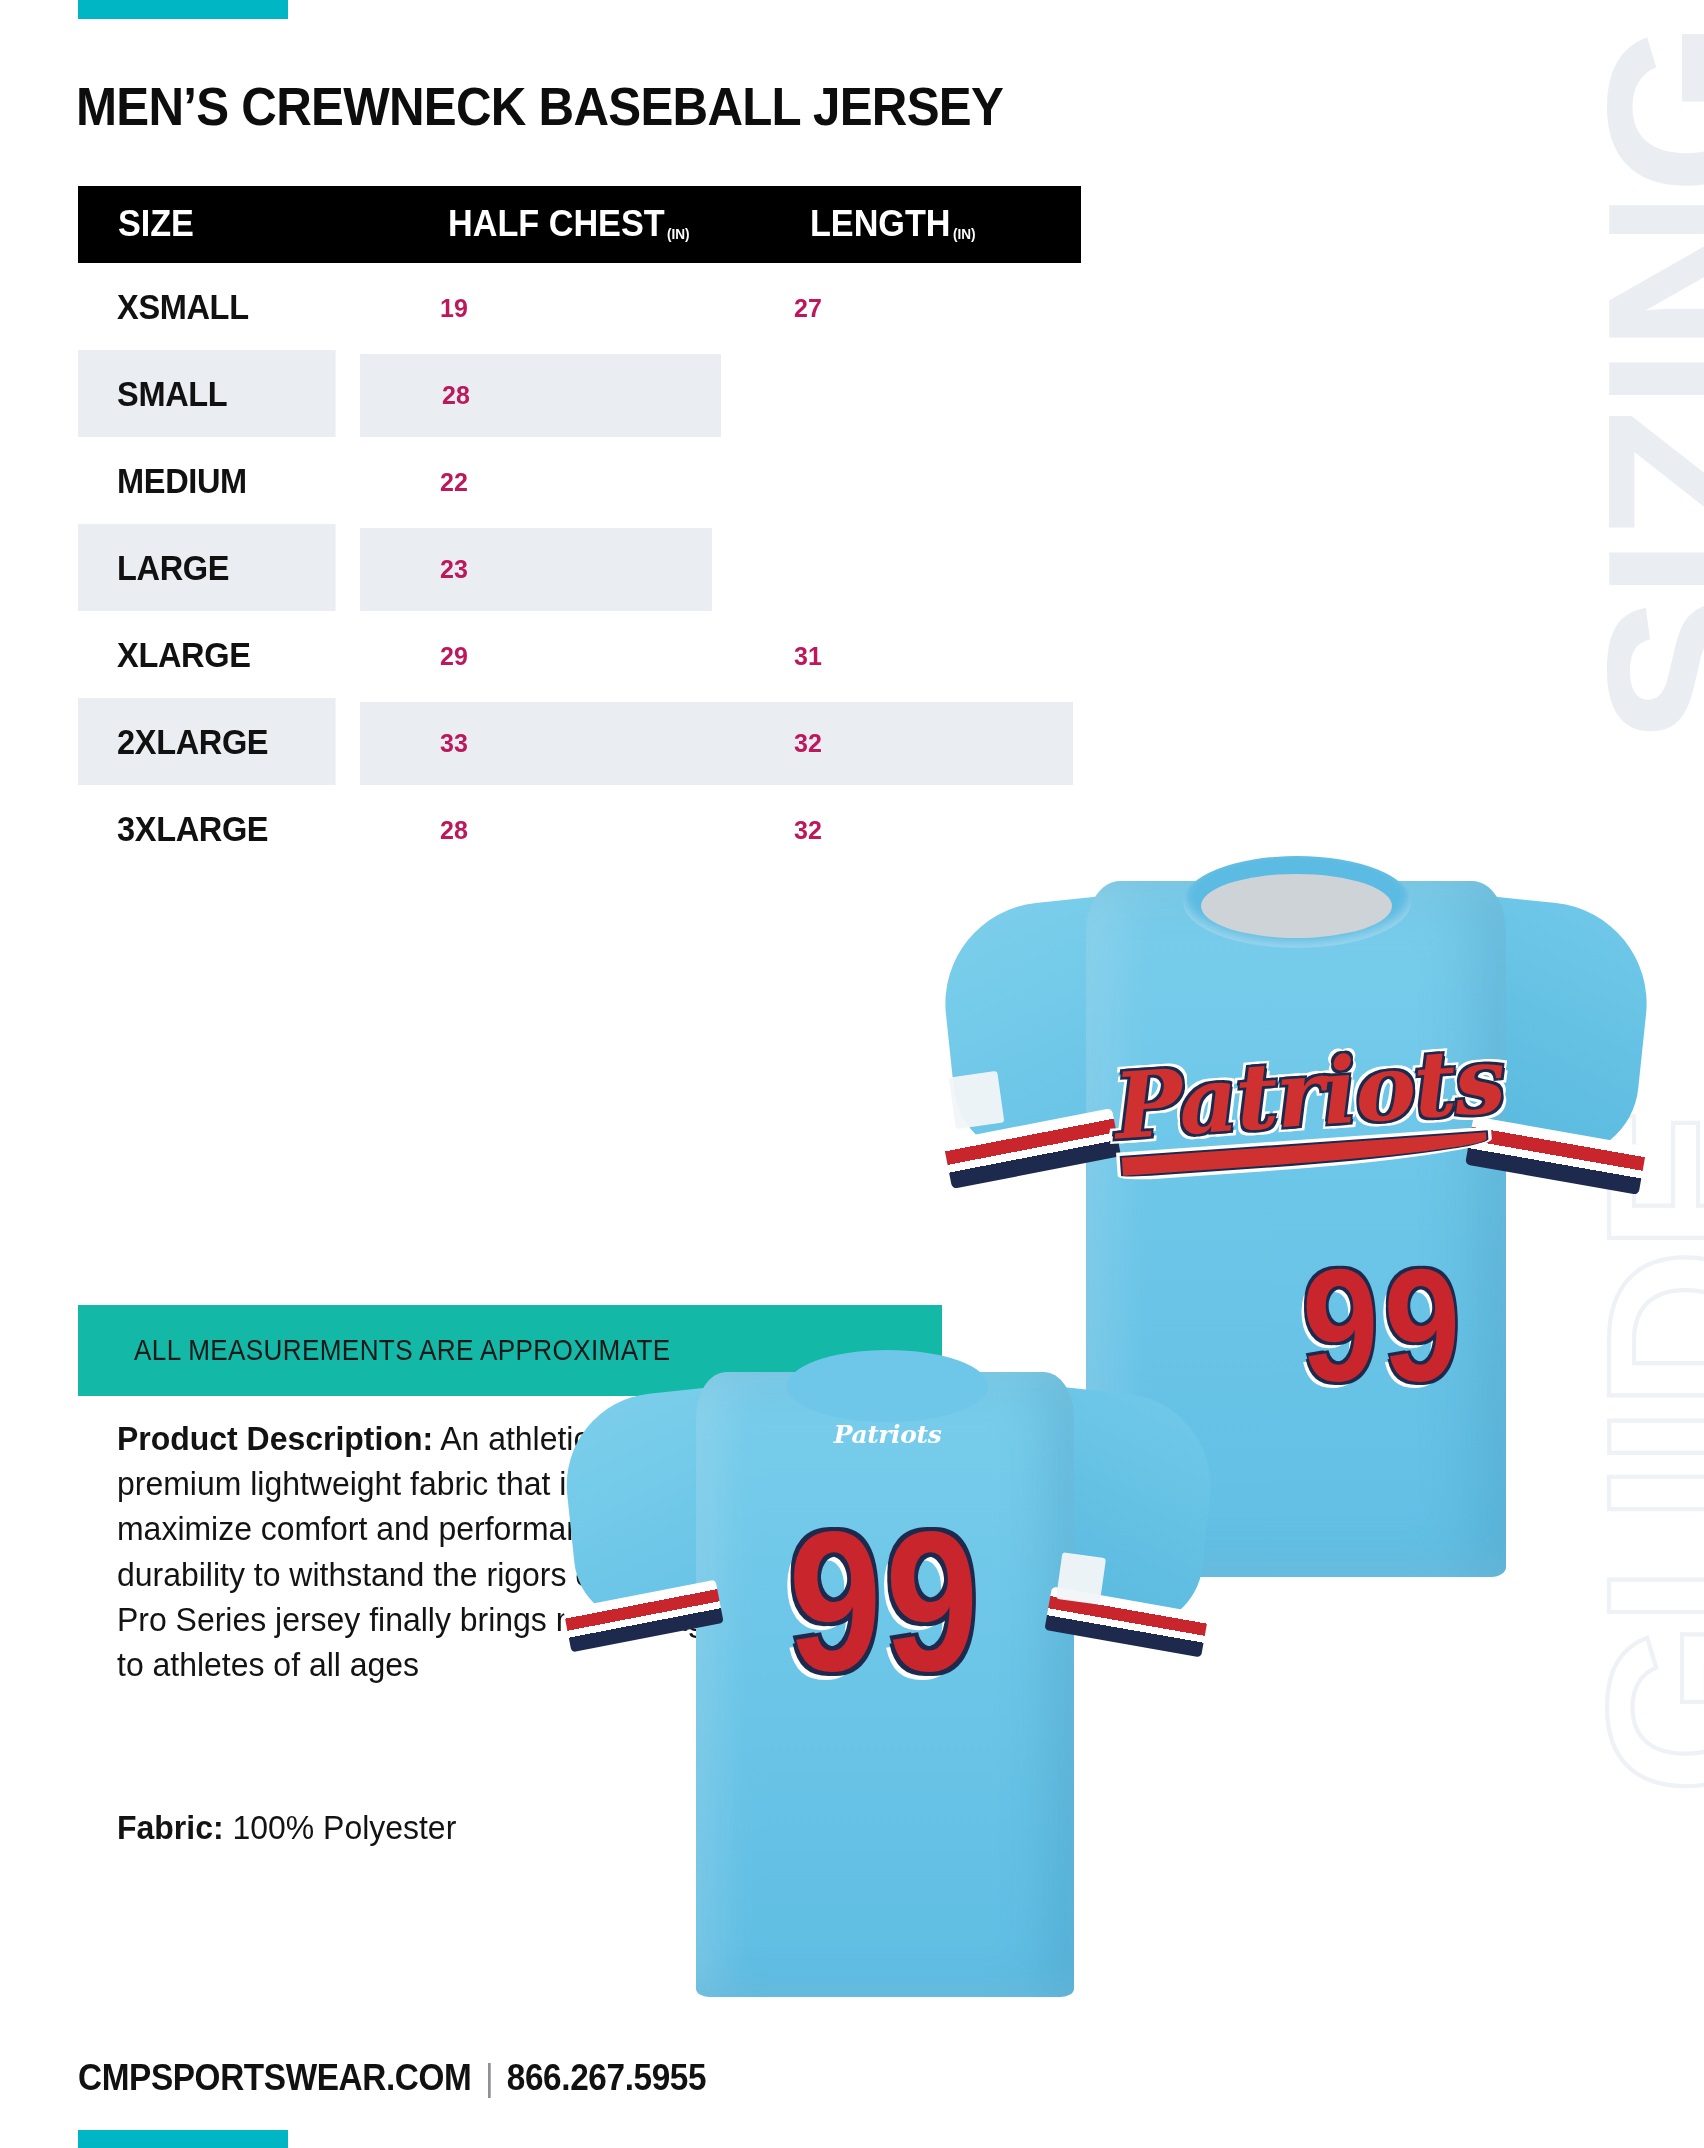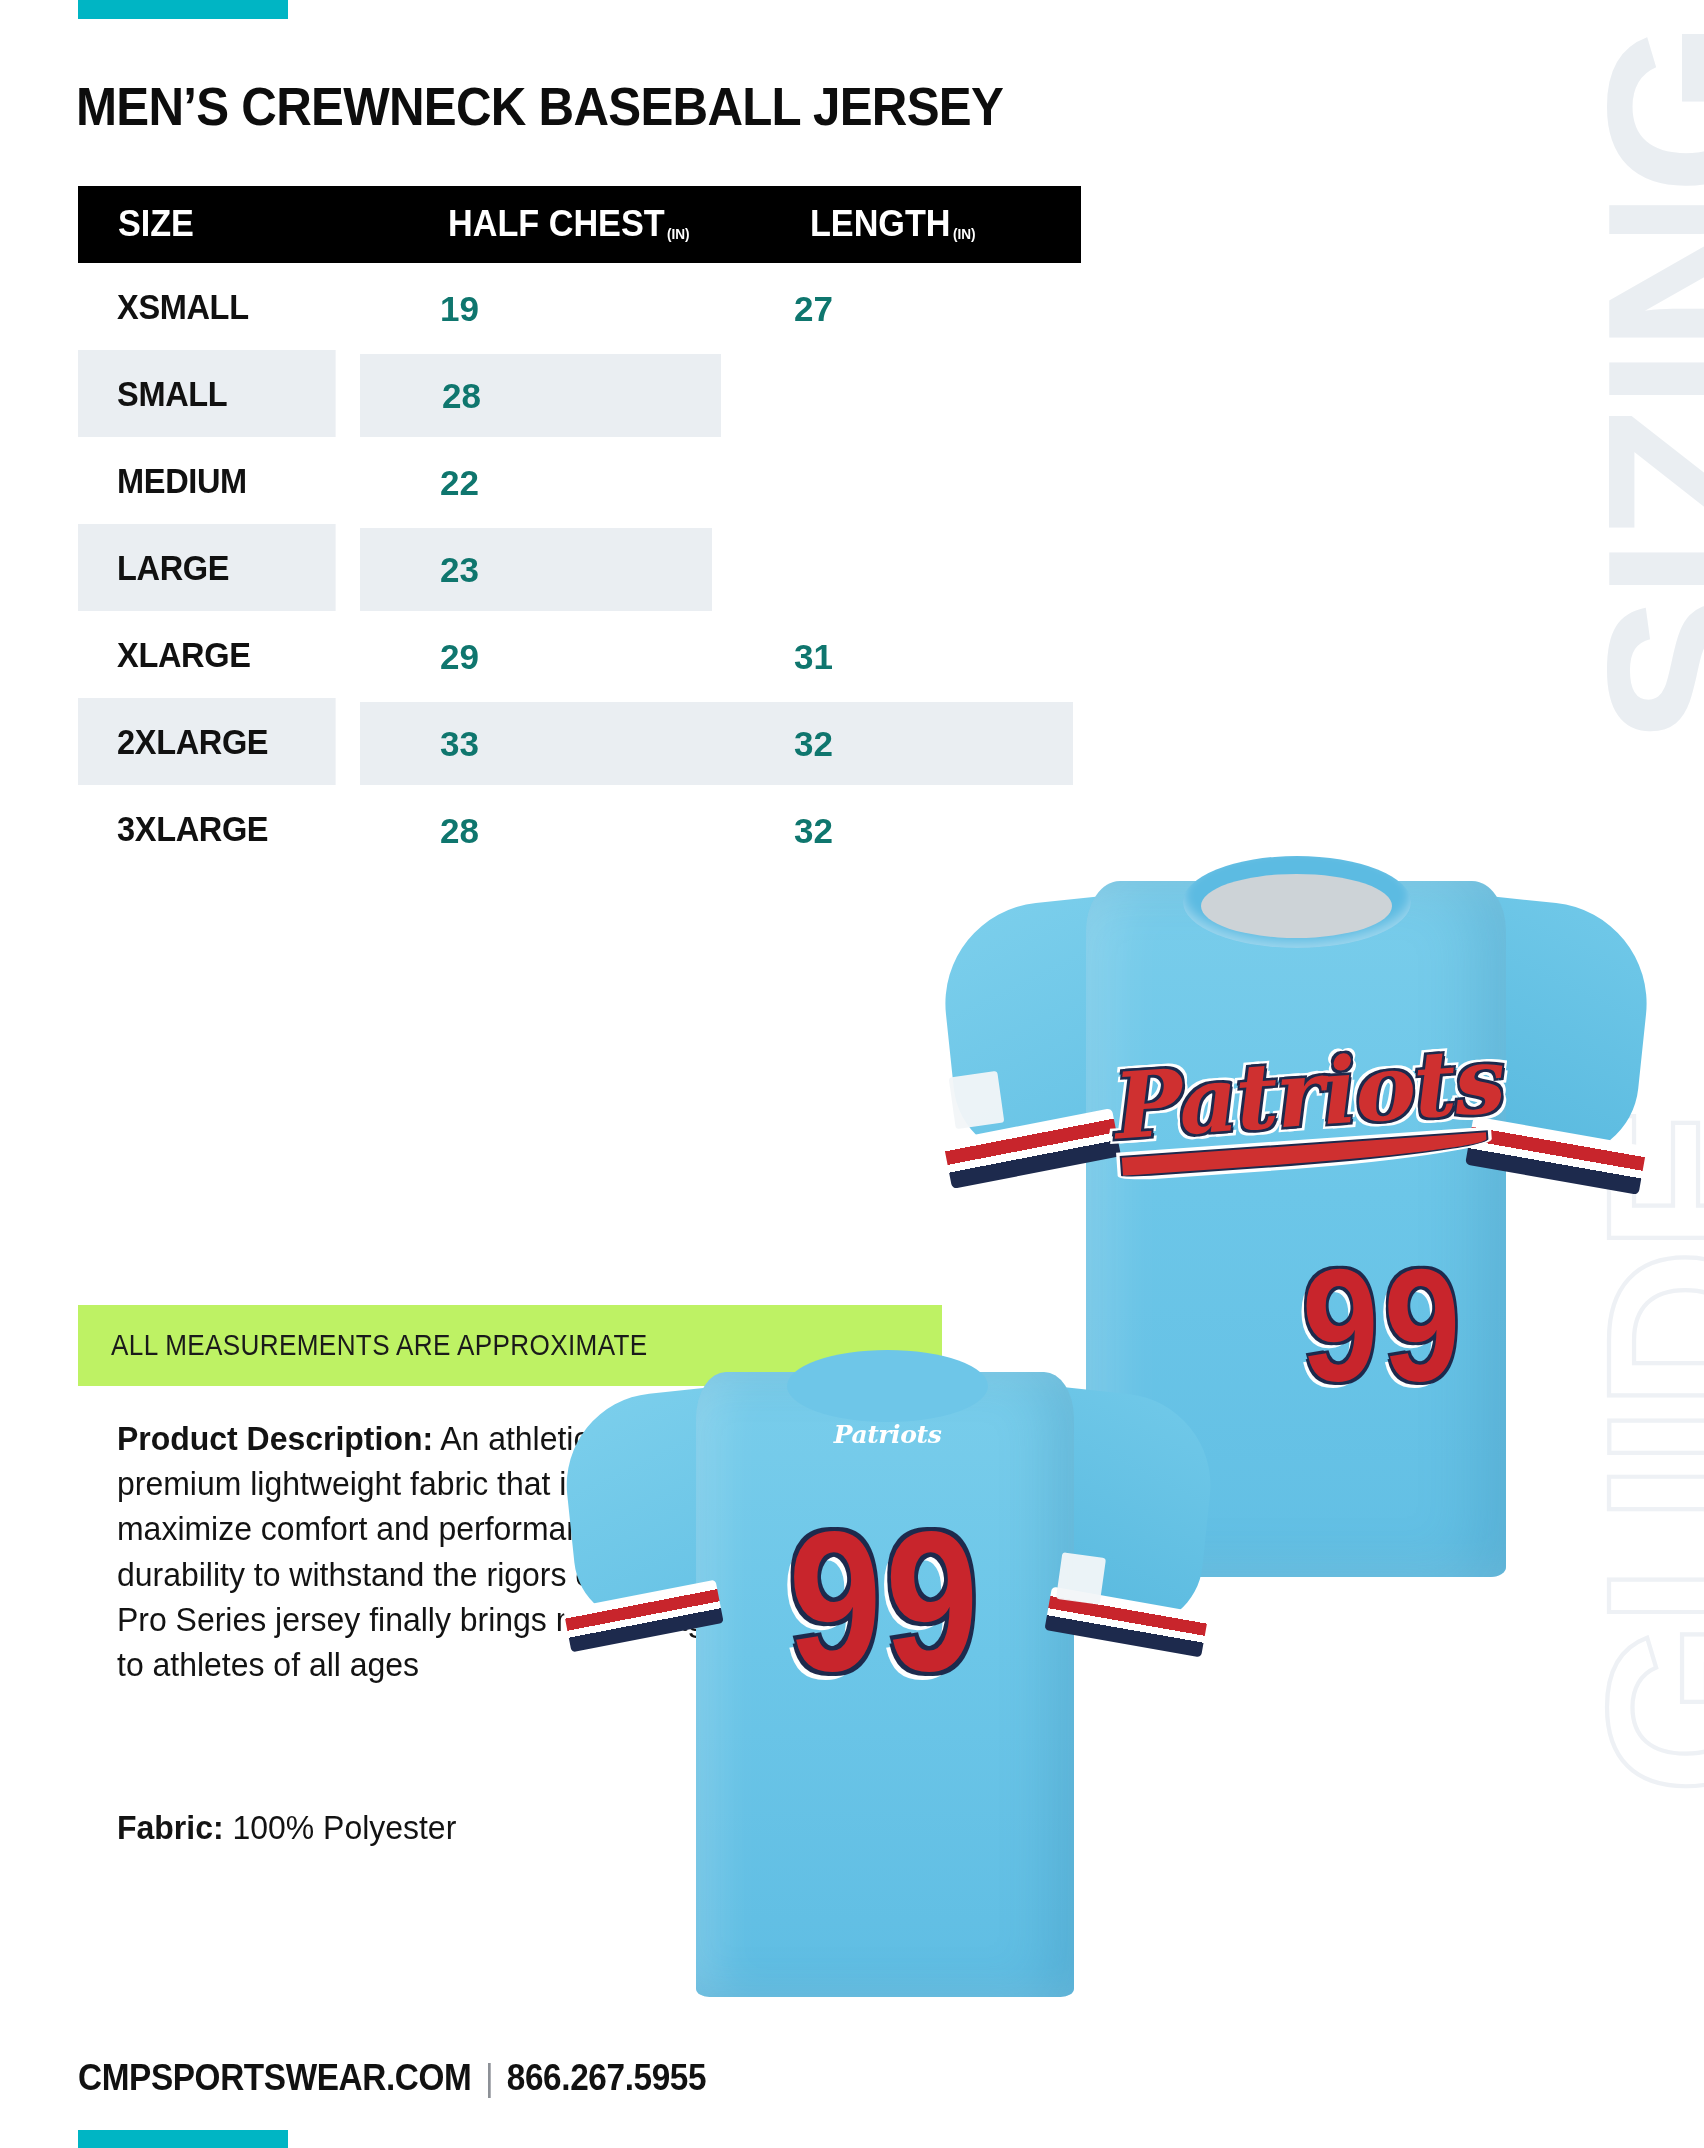--- a/index.html
+++ b/index.html
@@ -90,38 +90,38 @@
   .tbl-row { display:flex; height:87px; align-items:flex-end; }
   .tbl-row .c-size {
     width:277px; height:87px; display:flex; align-items:center;
     padding-left:42px;
     font-size:35px; font-weight:bold; color:#111;
     letter-spacing:-0.4px;
     transform:scaleX(0.93); transform-origin:left center;
   }
   .tbl-row .c-num {
     height:83px; display:flex; align-items:center;
-    font-size:35px; font-weight:bold; color:#0f766e;
+    font-size:25px; font-weight:bold; color:#be185d;
     letter-spacing:0px;
   }
   .tbl-row .c-chest  { width:352px; padding-left:80px; }
   .tbl-row .c-length { width:361px; padding-left:82px; }
   .tbl-row.alt .c-size,
   .tbl-row.alt .c-chest,
   .tbl-row.alt .c-length { background:#eaeef2; }
   .tbl-row.alt .c-size { margin-right:5px; }
   .tbl-row .c-size { margin-right:5px; }
 
   
   .approx-banner {
     position:absolute; left:78px; top:1305px;
-    width:864px; height:81px;
-    background:#bef264;
+    width:864px; height:91px;
+    background:#14b8a6;
     display:flex; align-items:center;
-    padding-left:33px;
+    padding-left:56px;
   }
   .approx-banner .txt {
     font-size:29px;
     color:#1a1a1a;
     letter-spacing:0.4px;
     transform:scaleX(0.9);
     transform-origin:left center;
     white-space:nowrap;
   }
 

